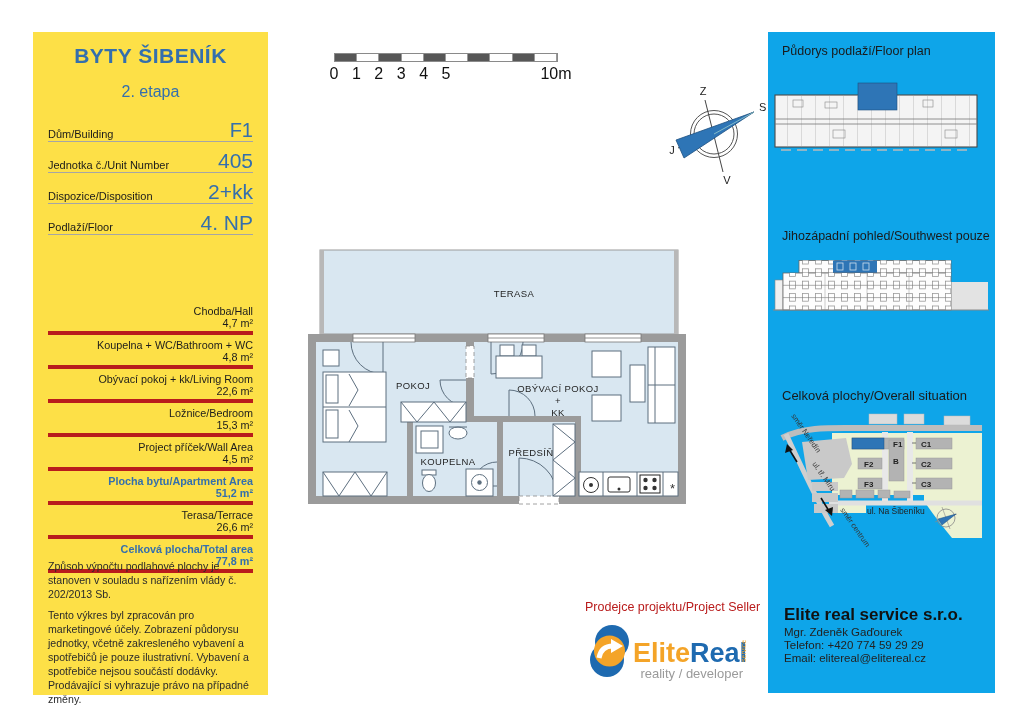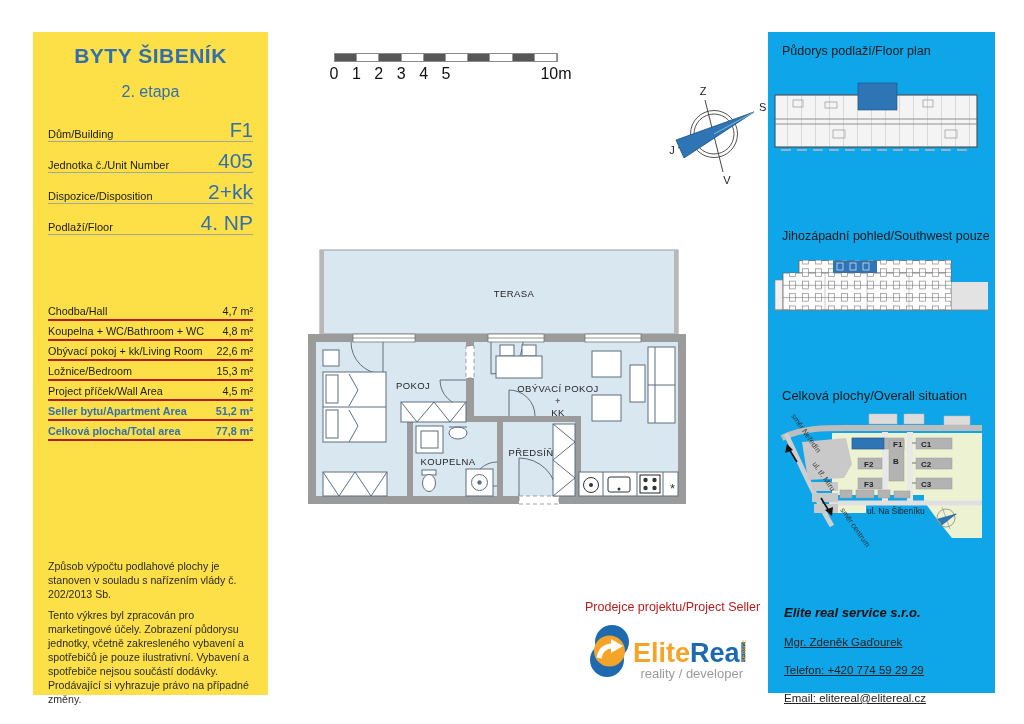--- a/index.html
+++ b/index.html
@@ -9,38 +9,38 @@
   .left-panel{position:absolute;left:33px;top:32px;width:235px;height:663px;background:#fde047;}
   .lp-title{margin-top:12px;text-align:center;font-size:21px;font-weight:bold;color:#346fad;letter-spacing:.5px;}
   .lp-sub{text-align:center;font-size:16px;color:#346fad;margin-top:15px;}
   .lp-info{margin:10px 15px 0;}
   .info-row{display:flex;justify-content:space-between;align-items:flex-end;
             border-bottom:1px solid #a5a5a5;height:29px;padding-bottom:1px;}
   .info-row .lbl{font-size:11px;color:#1a1a1a;text-align:center;}
   .info-row .val{font-size:21px;color:#346fad;line-height:1;}
   .lp-areas{margin:66px 15px 0;}
   .area-row{display:flex;justify-content:space-between;align-items:flex-end;
-            border-bottom:2px solid #b91c1c;padding:4px 0 2px;font-size:10.8px;color:#1c1c1c;white-space:nowrap;}
+            border-bottom:4px solid #b91c1c;padding:4px 0 2px;font-size:10.8px;color:#1c1c1c;white-space:nowrap;flex-direction:column;}
   .area-row.hl{color:#346fad;font-weight:bold;}
   .lp-disc{position:absolute;left:15px;right:13px;top:528px;font-size:10.6px;line-height:1.32;color:#2a2a2a;}
   .lp-disc p{margin:0 0 7px 0;}
   
   .scalebar{position:absolute;left:334px;top:53px;width:224px;}
   .sb-bar{display:flex;width:224px;height:9px;border:1px solid #8a8a8a;box-sizing:border-box;}
   .sb-bar span{flex:1;}
   .sb-bar span:nth-child(odd){background:#575757;}
   .sb-bar span:nth-child(even){background:#fff;border-left:1px solid #9a9a9a;border-right:1px solid #9a9a9a;}
   .sb-labels{position:relative;height:20px;margin-top:3px;font-size:16px;color:#111;}
   .sb-labels span{position:absolute;transform:translateX(-50%);}
   
   .right-panel{position:absolute;left:768px;top:32px;width:227px;height:661px;background:#0ea5e9;}
   .rp-title{position:absolute;left:14px;font-size:12.5px;color:#1a1a1a;}
   .rp-contact{position:absolute;left:16px;top:573px;right:10px;}
-  .rp-company{font-size:13px;font-weight:bold;color:#111;font-style:italic;}
-  .rp-line{font-size:11.5px;color:#222;margin-top:16px;text-decoration:underline;}
+  .rp-company{font-size:17px;font-weight:bold;color:#111;}
+  .rp-line{font-size:11.5px;color:#222;margin-top:1px;}
   
   .seller-label{position:absolute;left:585px;top:600px;font-size:12.5px;color:#b91c1c;}
   .logo{position:absolute;left:583px;top:620px;}
   
   svg{display:block;}
   svg text{font-family:"Liberation Sans",sans-serif;}
   .fp-label{font-size:9.5px;fill:#1f1f1f;letter-spacing:.4px;}
   .furn{fill:#fff;stroke:#5d6f7f;stroke-width:1;}
   .fline{fill:none;stroke:#5d6f7f;stroke-width:1;}
 </style>
@@ -87,22 +87,26 @@
       </div>
       <div class="area-row">
         <span>Ložnice/Bedroom</span>
         <span>15,3 m²</span>
       </div>
       <div class="area-row">
         <span>Project příček/Wall Area</span>
         <span>4,5 m²</span>
       </div>
       <div class="area-row hl">
-        <span>Seller bytu/Apartment Area</span>
+        <span>Plocha bytu/Apartment Area</span>
         <span>51,2 m²</span>
+      </div>
+      <div class="area-row">
+        <span>Terasa/Terrace</span>
+        <span>26,6 m²</span>
       </div>
       <div class="area-row hl">
         <span>Celková plocha/Total area</span>
         <span>77,8 m²</span>
       </div>
     </div>
 
     <div class="lp-disc">
       <p>Způsob výpočtu podlahové plochy je stanoven v souladu s nařízením vlády č. 202/2013 Sb.</p>
       <p>Tento výkres byl zpracován pro marketingové účely. Zobrazení půdorysu jednotky, včetně zakresleného vybavení a spotřebičů je pouze ilustrativní. Vybavení a spotřebiče nejsou součástí dodávky. Prodávající si vyhrazuje právo na případné změny.</p>

